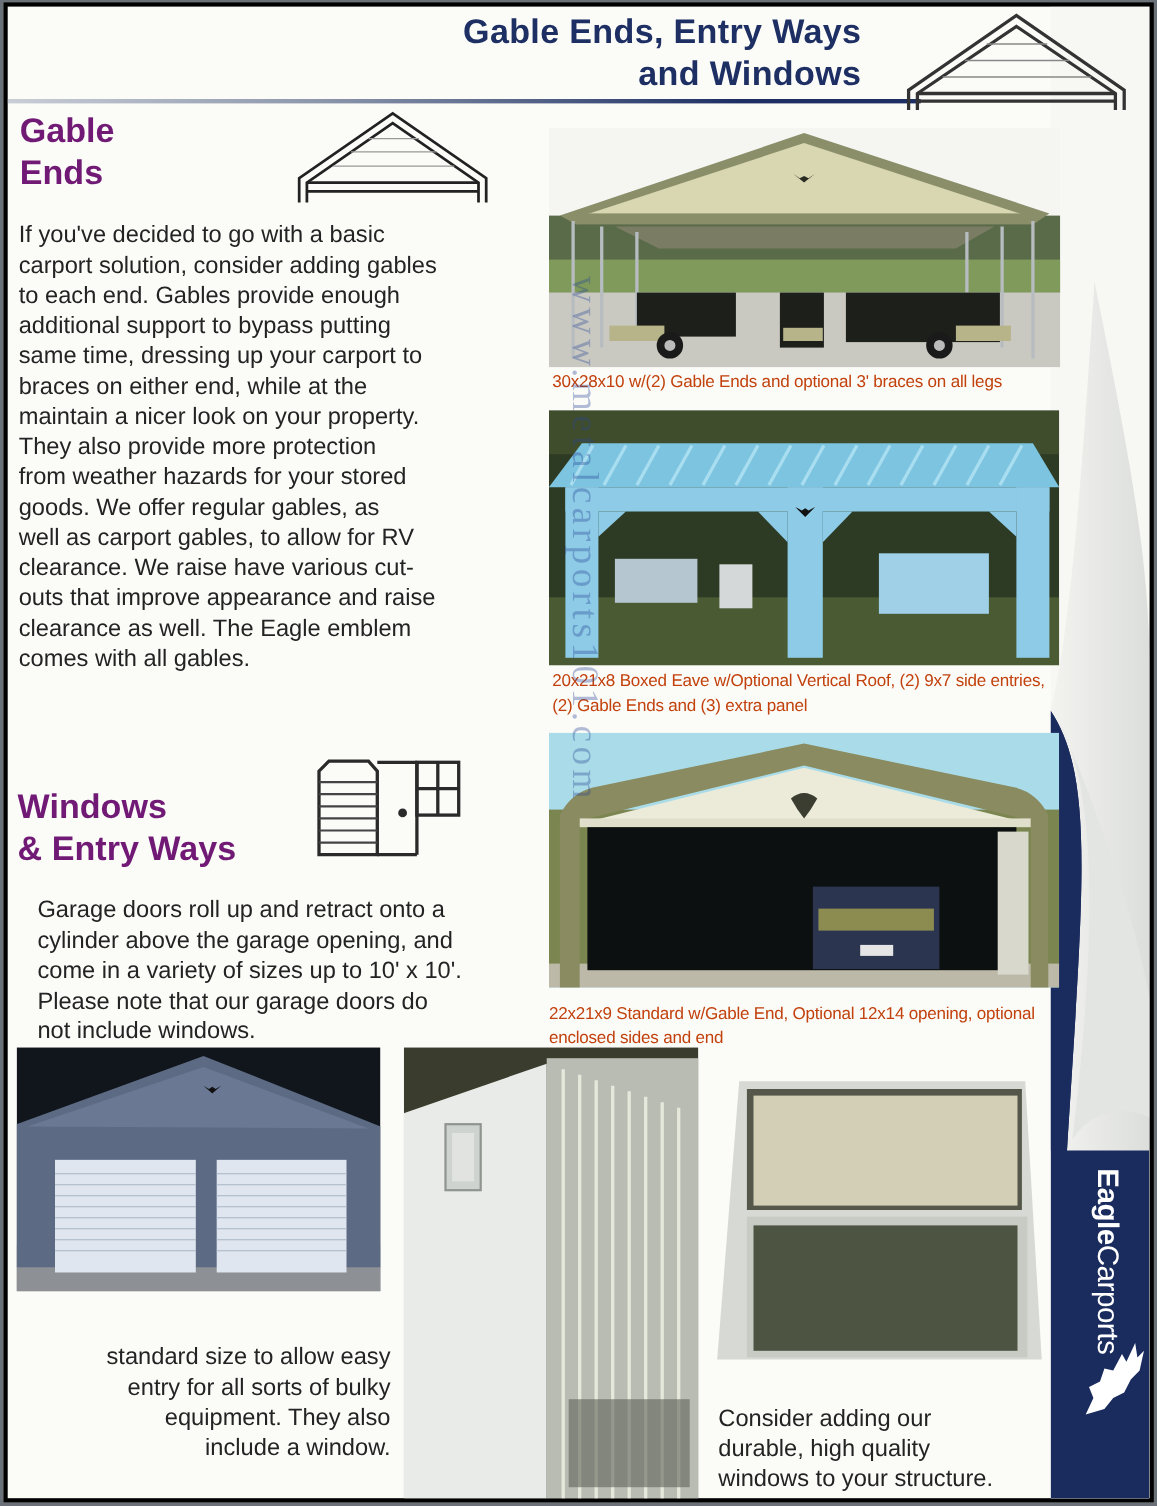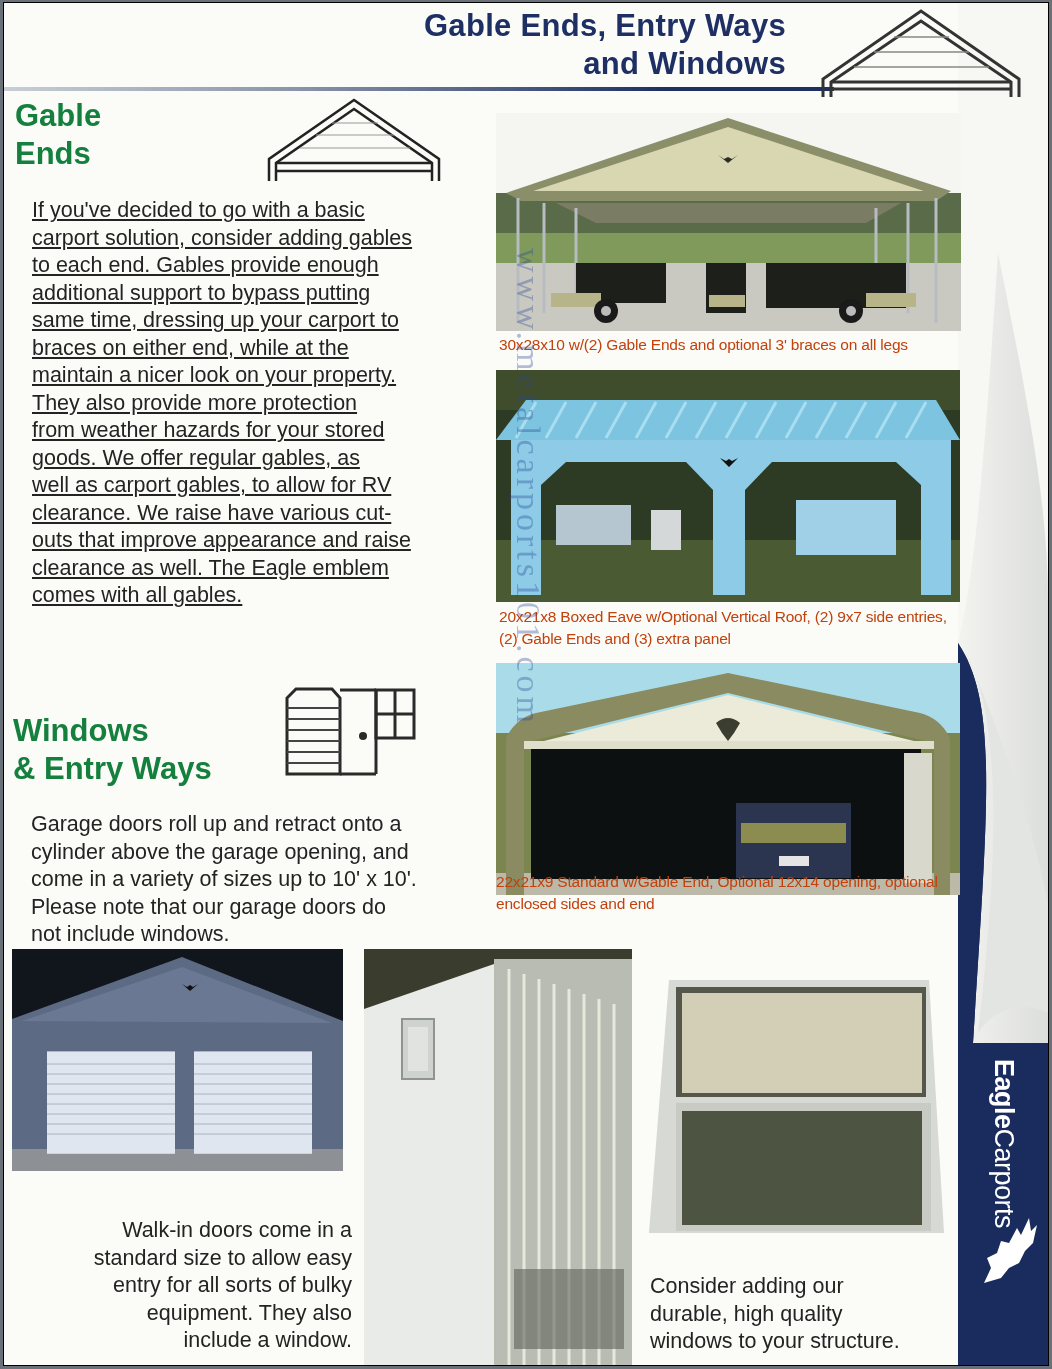--- a/index.html
+++ b/index.html
@@ -1,39 +1,39 @@
 <!DOCTYPE html>
 <html><head>
   <meta charset="utf-8">
   <style>
     * { box-sizing: border-box; margin: 0; padding: 0; }
     html, body { width: 1052px; height: 1369px; overflow: hidden; background: #6b7178; }
     body { font-family: "Liberation Sans", sans-serif; color: #1e1e1e; }
     .page {
       position: absolute; left: 3px; top: 2px; width: 1046px; height: 1364px;
       background: #fbfbf8;
-      border: 1px solid #000000;
+      border: 4px solid #000000;
       overflow: hidden;
     }
     .abs { position: absolute; }
 
     
     .header-title {
       position: absolute; right: 262px; top: 4px; text-align: right;
       color: #1d2f63; font-weight: bold; font-size: 31px; line-height: 38px;
       letter-spacing: 0.3px;
     }
     .header-rule {
       position: absolute; left: 0; top: 84px; width: 830px; height: 4px;
       background: linear-gradient(to right, #c9ced6 0%, #8a95aa 35%, #1d2f63 80%, #1d2f63 100%);
     }
 
     
     .section-heading {
-      position: absolute; font-weight: bold; font-size: 31px; line-height: 38px; color: #15803d;
+      position: absolute; font-weight: bold; font-size: 31px; line-height: 38px; color: #701a75;
     }
     .body-text {
       position: absolute; font-size: 21.5px; line-height: 27.5px; color: #232323;
     }
     .caption {
       position: absolute; font-size: 15.5px; line-height: 22px; color: #c2410c; letter-spacing: -0.2px;
       font-family: "Liberation Sans Narrow", "Liberation Sans", sans-serif;
     }
     .caption span { display: block; }
 
@@ -112,21 +112,21 @@
       <polyline points="10,84 10,66 88,12 166,66 166,84"></polyline>
       <line x1="10" y1="66" x2="166" y2="66"></line>
       <line x1="10" y1="74" x2="166" y2="74"></line>
     </g>
     <g stroke="#999" stroke-width="1.2">
       <line x1="66" y1="26" x2="112" y2="26"></line>
       <line x1="50" y1="38" x2="128" y2="38"></line>
       <line x1="34" y1="51" x2="144" y2="51"></line>
     </g>
   </svg>
-  <div class="body-text" style="left:28px; top:194px; width:470px;text-decoration:underline;">
+  <div class="body-text" style="left:10px; top:194px; width:470px;">
     <div>If you've decided to go with a basic</div>
     <div>carport solution, consider adding gables</div>
     <div>to each end. Gables provide enough</div>
     <div>additional support to bypass putting</div>
     <div>same time, dressing up your carport to</div>
     <div>braces on either end, while at the</div>
     <div>maintain a nicer look on your property.</div>
     <div>They also provide more protection</div>
     <div>from weather hazards for your stored</div>
     <div>goods. We offer regular gables, as</div>
@@ -258,21 +258,21 @@
       <polygon points="40,80 232,32 426,80" fill="#ecebd9"></polygon>
       <rect x="28" y="78" width="410" height="8" fill="#e0dfcc"></rect>
       <rect x="35" y="86" width="390" height="130" fill="#0c1010"></rect>
       <path d="M220 60 Q232 50 244 60 L238 70 L232 78 L226 70 Z" fill="#3b3d30"></path>
       <rect x="408" y="90" width="28" height="130" fill="#d8d8cc"></rect>
       <rect x="240" y="140" width="115" height="75" fill="#2b3550"></rect>
       <rect x="245" y="160" width="105" height="20" fill="#8c8c50"></rect>
       <rect x="283" y="193" width="30" height="10" fill="#e5e5e5"></rect>
     </svg>
   </div>
-  <div class="caption" style="left:492px; top:868px; width:465px;">
+  <div class="caption" style="left:492px; top:905px; width:465px;">
     <span>22x21x9 Standard w/Gable End, Optional 12x14 opening, optional</span>
     <span>enclosed sides and end</span>
   </div>
 
   <div class="photo" style="left:8px; top:946px; width:331px; height:222px;">
     <svg viewBox="0 0 331 222" preserveAspectRatio="none">
       <rect width="331" height="222" fill="#10161c"></rect>
       <rect x="0" y="180" width="331" height="42" fill="#8d9196"></rect>
       <polygon points="0,70 170,8 331,72 331,200 0,200" fill="#5d6a84"></polygon>
       <polygon points="10,72 170,18 320,74" fill="#6b7893"></polygon>
@@ -326,21 +326,20 @@
       <rect width="305" height="262" fill="#fbfbf8"></rect>
       <polygon points="25,5 285,5 300,258 5,258" fill="#d7d9d4"></polygon>
       <rect x="32" y="12" width="250" height="110" fill="#55574a"></rect>
       <rect x="38" y="18" width="240" height="100" fill="#d2cfb6"></rect>
       <rect x="32" y="128" width="255" height="128" fill="#c8cac4"></rect>
       <rect x="38" y="136" width="240" height="114" fill="#4d5442"></rect>
     </svg>
   </div>
 
   <div class="body-text" style="left:10px; top:1214px; width:338px; text-align:right;">
-    <div>Walk-in doors come in a</div>
     <div>standard size to allow easy</div>
     <div>entry for all sorts of bulky</div>
     <div>equipment. They also</div>
     <div>include a window.</div>
   </div>
 
   <div class="body-text" style="left:646px; top:1270px; width:310px;">
     <div>Consider adding our</div>
     <div>durable, high quality</div>
     <div>windows to your structure.</div>

